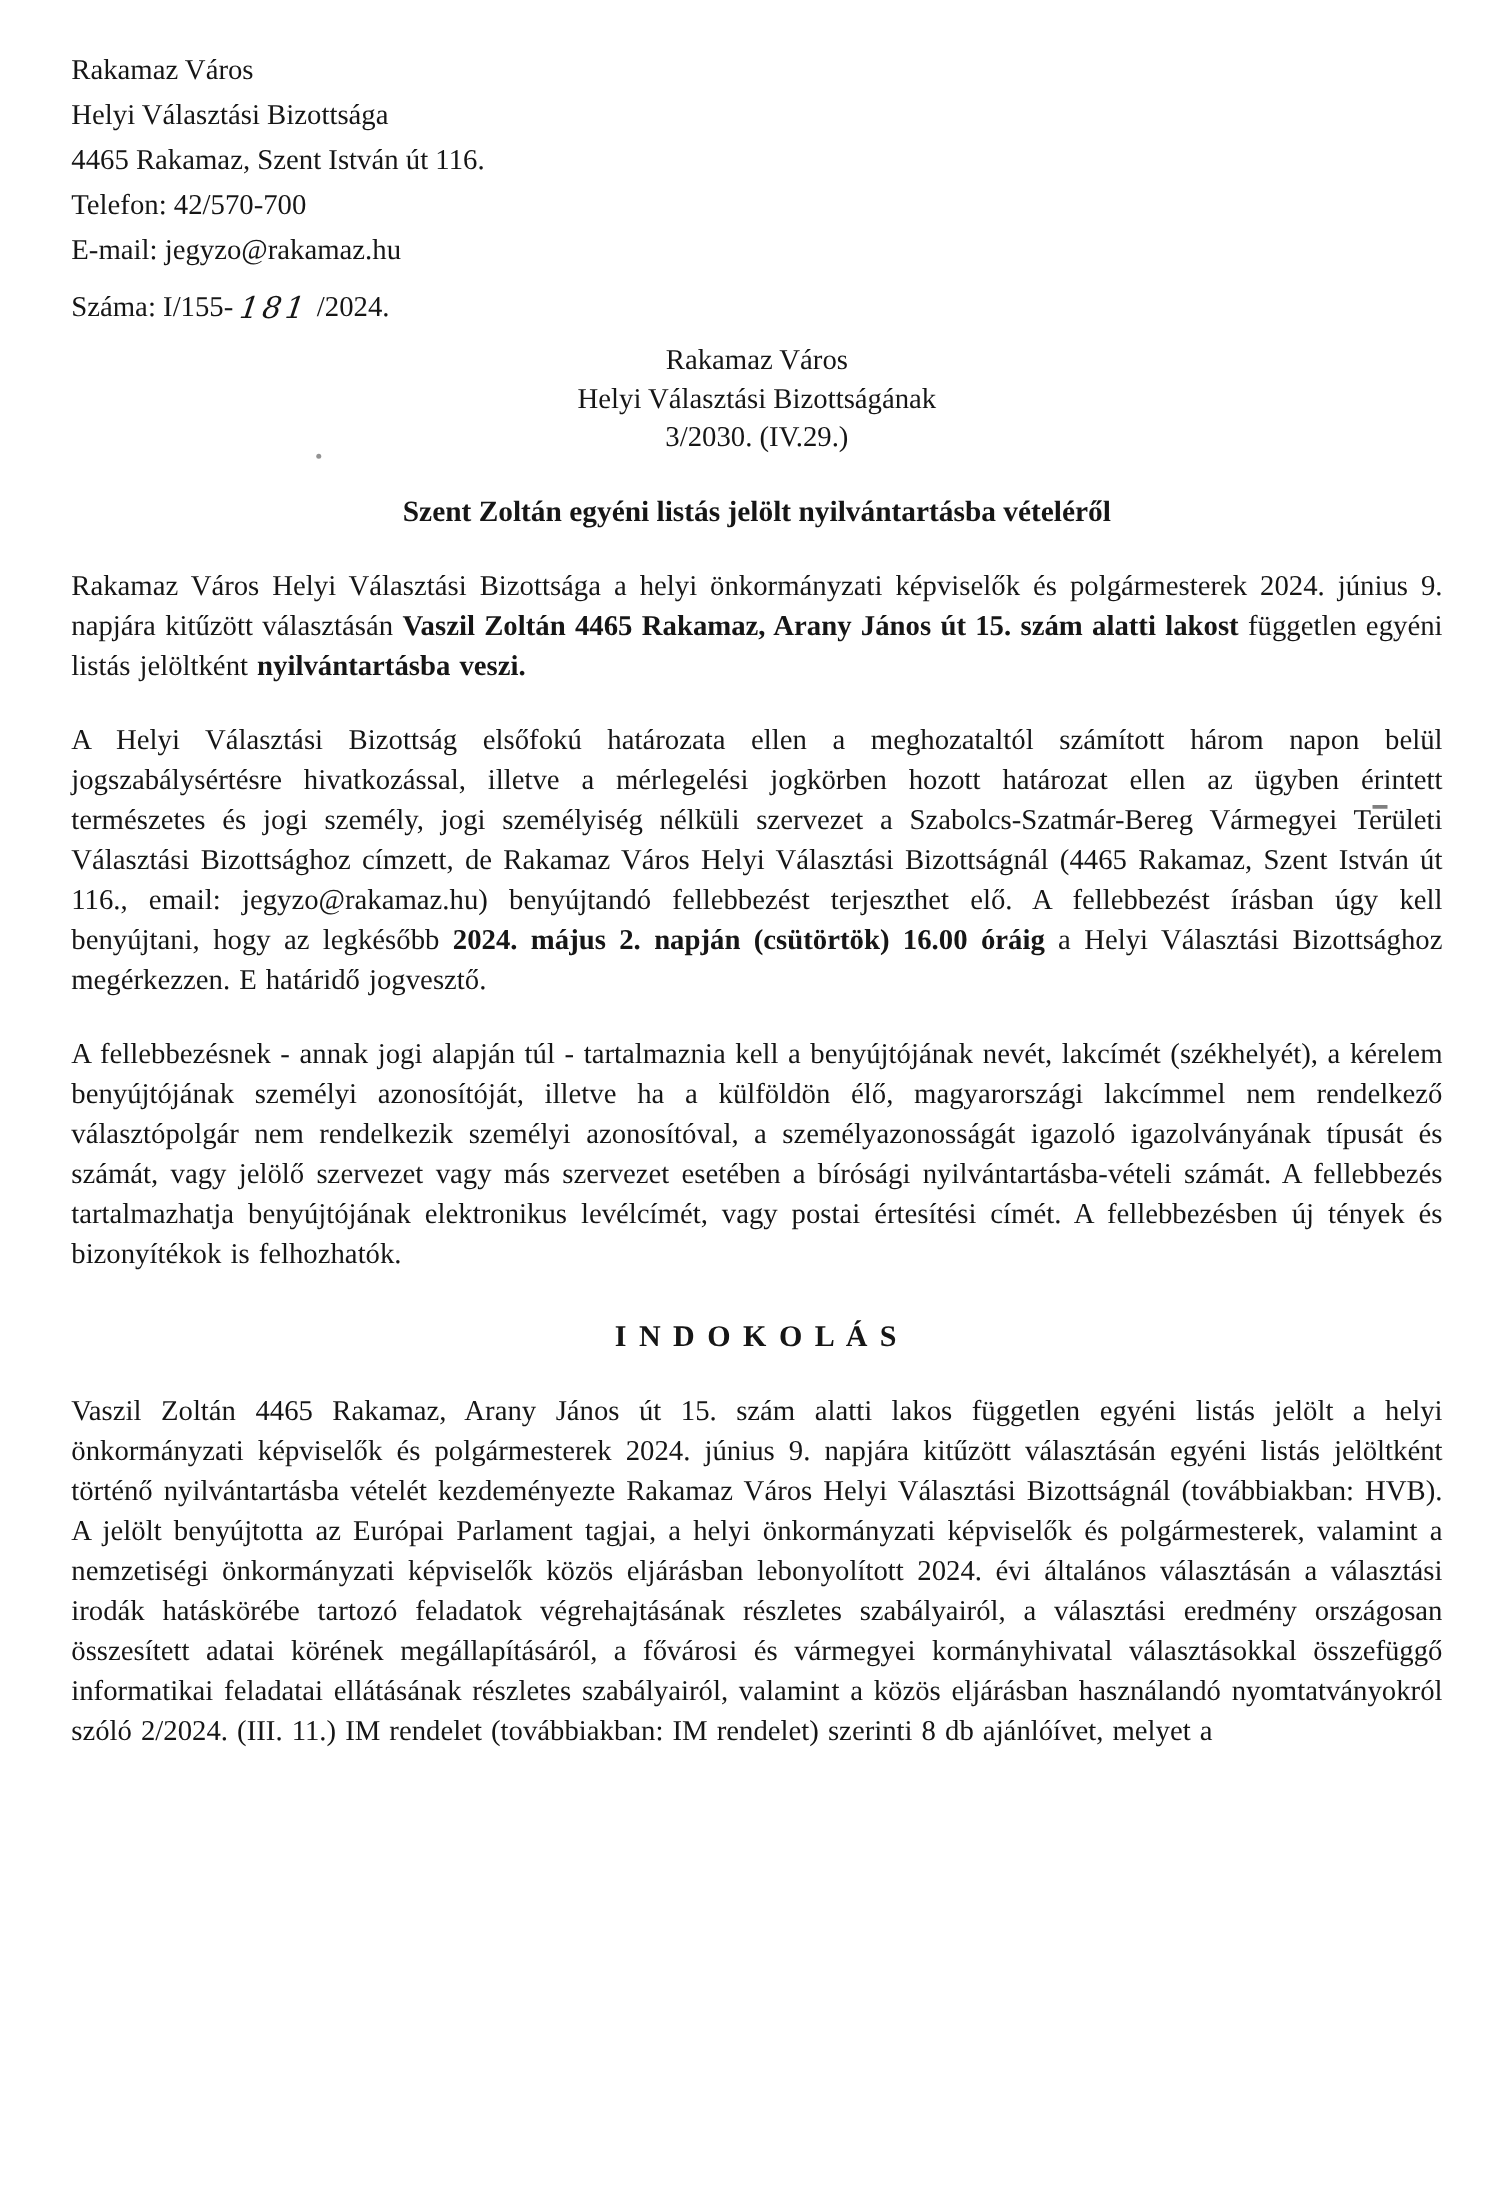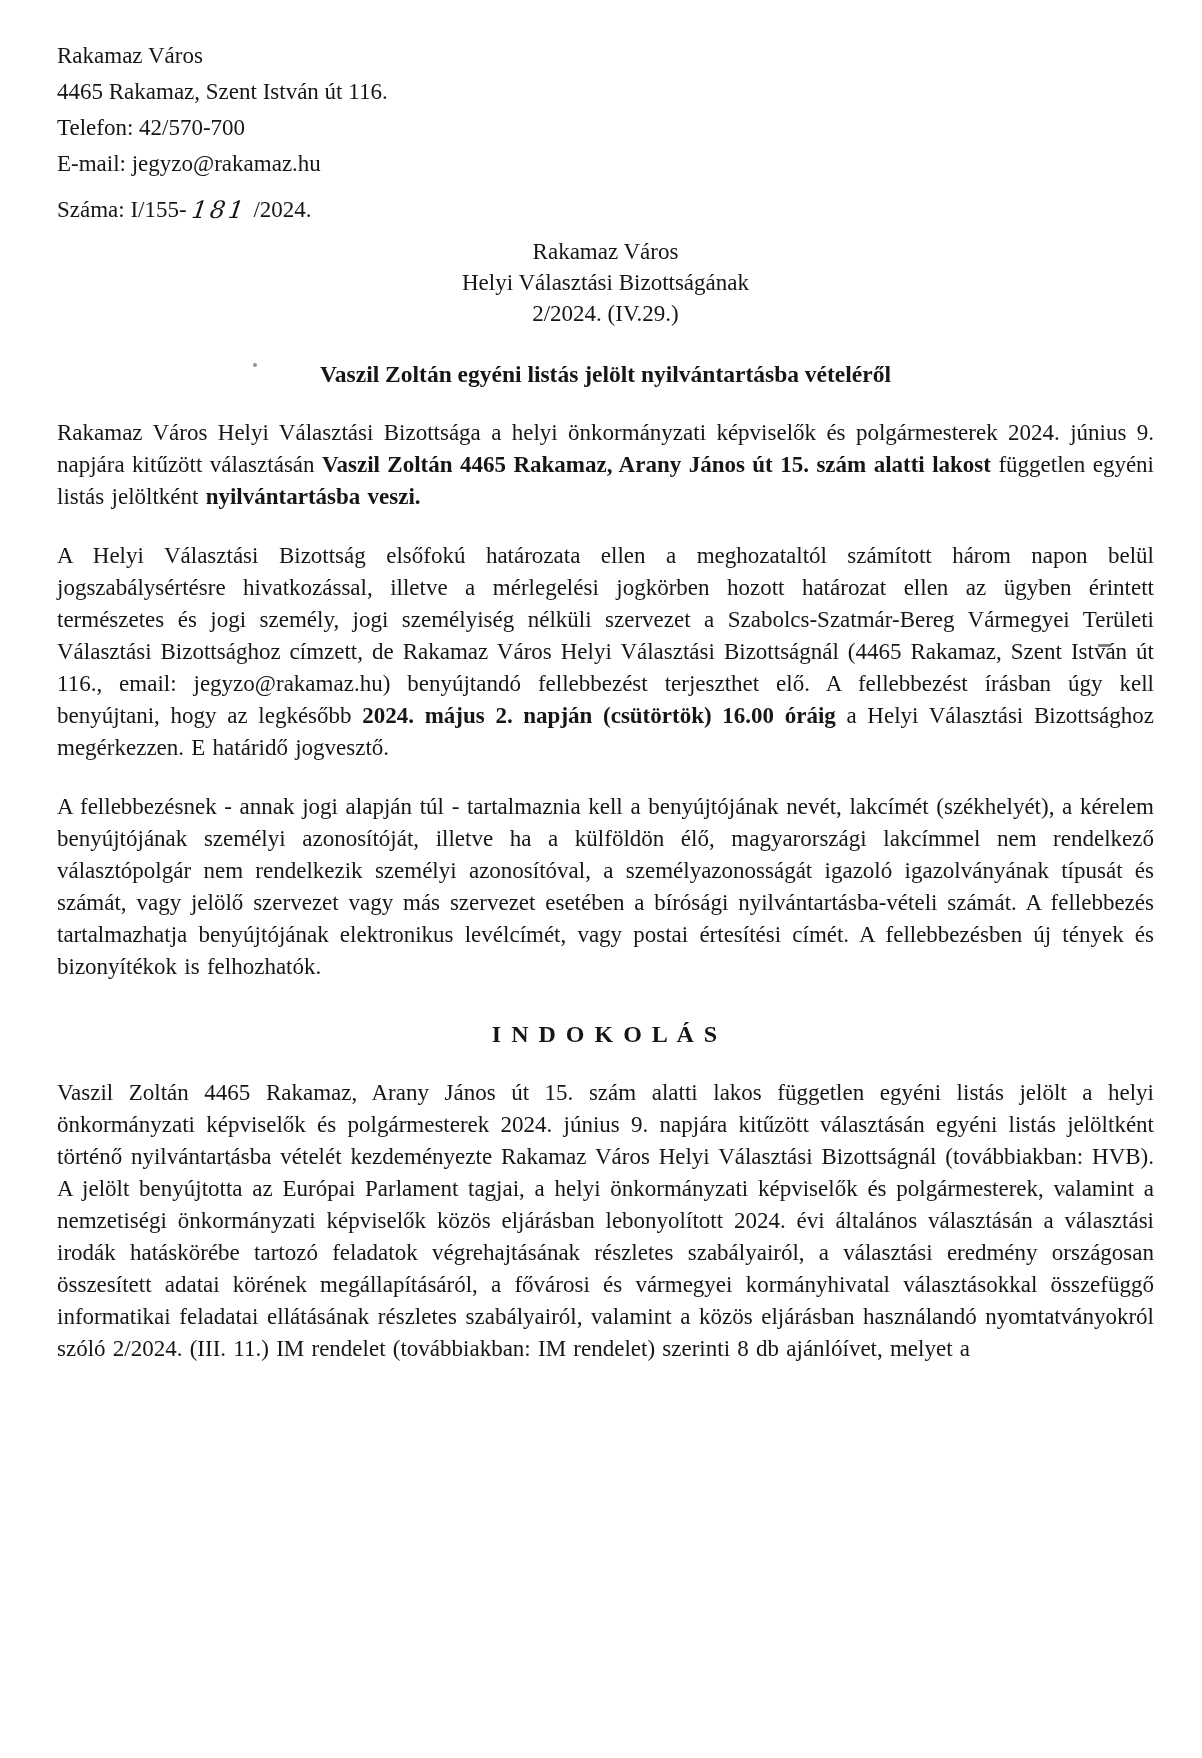--- a/index.html
+++ b/index.html
@@ -55,36 +55,37 @@
   #speck3 { left: 1062px; top: 1190px; width: 3px; height: 3px; border-radius: 50%; opacity: .5; }
   #speck4 { left: 228px; top: 1163px; width: 3px; height: 3px; border-radius: 50%; opacity: .4; }
 </style>
 </head>
 <body>
 
 <div class="page">
 
   <header class="letterhead">
     <div>Rakamaz Város</div>
+    <div>Helyi Választási Bizottsága</div>
     <div>4465 Rakamaz, Szent István út 116.</div>
     <div>Telefon: 42/570-700</div>
     <div>E-mail: jegyzo@rakamaz.hu</div>
   </header>
 
   <div class="case-number">
     <span>Száma: I/155-</span><span class="handwritten">181</span><span>/2024.</span>
   </div>
 
   <div class="title-block">
     <div>Rakamaz Város</div>
     <div>Helyi Választási Bizottságának</div>
-    <div>2/2024. (IV.29.)</div>
+    <div>3/2030. (IV.29.)</div>
   </div>
 
-  <h1 class="subject">Vaszil Zoltán egyéni listás jelölt nyilvántartásba vételéről</h1>
+  <h1 class="subject">Szent Zoltán egyéni listás jelölt nyilvántartásba vételéről</h1>
 
   <p class="just"><span>Rakamaz Város Helyi Választási Bizottsága a helyi önkormányzati képviselők és polgármesterek 2024. június 9. napjára kitűzött választásán </span><span class="b">Vaszil Zoltán 4465 Rakamaz, Arany János út 15. szám alatti lakost </span><span>független egyéni listás jelöltként </span><span class="b">nyilvántartásba veszi.</span></p>
 
   <p class="just"><span>A Helyi Választási Bizottság elsőfokú határozata ellen a meghozataltól számított három napon belül jogszabálysértésre hivatkozással, illetve a mérlegelési jogkörben hozott határozat ellen az ügyben érintett természetes és jogi személy, jogi személyiség nélküli szervezet a Szabolcs-Szatmár-Bereg Vármegyei Területi Választási Bizottsághoz címzett, de Rakamaz Város Helyi Választási Bizottságnál (4465 Rakamaz, Szent István út 116., email: jegyzo@rakamaz.hu) benyújtandó fellebbezést terjeszthet elő. A fellebbezést írásban úgy kell benyújtani, hogy az legkésőbb </span><span class="b">2024. május 2. napján (csütörtök) 16.00 óráig </span><span>a Helyi Választási Bizottsághoz megérkezzen. E határidő jogvesztő.</span></p>
 
   <p class="just">A fellebbezésnek - annak jogi alapján túl - tartalmaznia kell a benyújtójának nevét, lakcímét (székhelyét), a kérelem benyújtójának személyi azonosítóját, illetve ha a külföldön élő, magyarországi lakcímmel nem rendelkező választópolgár nem rendelkezik személyi azonosítóval, a személyazonosságát igazoló igazolványának típusát és számát, vagy jelölő szervezet vagy más szervezet esetében a bírósági nyilvántartásba-vételi számát. A fellebbezés tartalmazhatja benyújtójának elektronikus levélcímét, vagy postai értesítési címét. A fellebbezésben új tények és bizonyítékok is felhozhatók.</p>
 
 
   <h2 class="indokolas">I N D O K O L Á S</h2>
 

